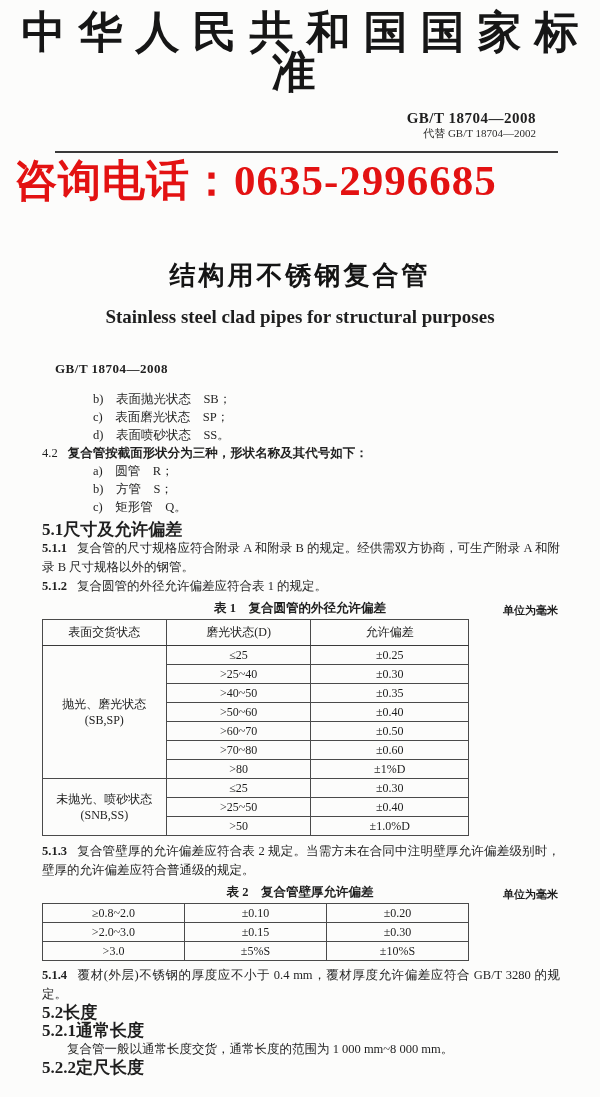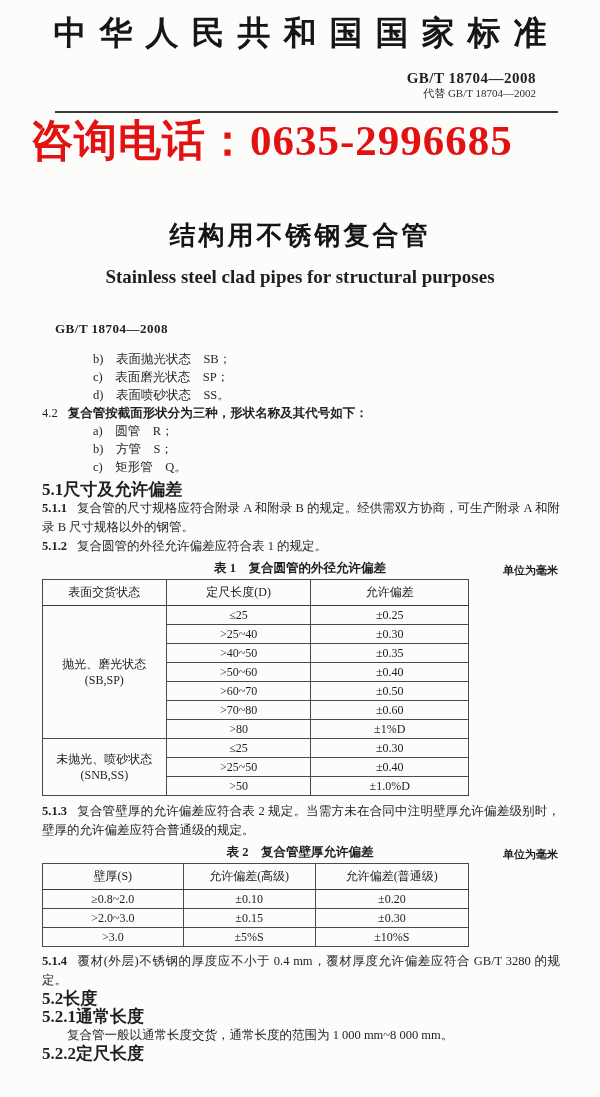--- a/index.html
+++ b/index.html
@@ -4,29 +4,29 @@
 <style>
   html,body{margin:0;padding:0;background:#e9e9e9;}
   .page{
     position:relative;width:600px;height:1097px;margin:0 auto;
     background:#fcfcfb;overflow:hidden;color:#1f1f1f;
     font-family:"Liberation Serif","DejaVu Serif",serif;
     -webkit-font-smoothing:antialiased;
   }
   .hdr{
     padding-top:13px;text-align:center;font-weight:bold;
-    font-size:33px;line-height:40px;letter-spacing:13px;text-indent:13px;
+    font-size:44px;line-height:40px;letter-spacing:13px;text-indent:13px;
     color:#161616;
   }
   .stdno{margin-top:17px;padding-right:64px;text-align:right;}
   .stdno .no{font-weight:bold;font-size:15px;line-height:17px;letter-spacing:.5px;}
   .stdno .rep{font-size:11px;line-height:13px;color:#2b2b2b;}
   .rule{margin:11px 42px 0 55px;border:0;border-top:2px solid #3a3a3a;height:0;}
   .phone{
-    margin-top:2px;padding-left:30px;font-weight:bold;
+    margin-top:2px;padding-left:14px;font-weight:bold;
     font-size:43px;line-height:52px;letter-spacing:1px;white-space:nowrap;
   }
   .doc-title{
     margin-top:52px;text-align:center;font-weight:bold;
     font-family:"Liberation Sans","DejaVu Sans",sans-serif;
     font-size:26px;line-height:33px;letter-spacing:3px;color:#141414;
   }
   .en-title{margin-top:16px;text-align:center;font-weight:bold;font-size:19px;line-height:17px;}
   .gbt-left{margin:36px 0 0 55px;font-weight:bold;font-size:13px;line-height:16px;letter-spacing:.5px;}
   .lst{margin:13px 0 0 0;padding:0;list-style:none;}
@@ -106,21 +106,21 @@
 
   <div class="tblcap">
     <span>表 1　复合圆管的外径允许偏差</span>
     <span class="unit">单位为毫米</span>
   </div>
 
   <table class="gb">
     <tbody>
         <tr class="h">
       <th class="w1">表面交货状态</th>
-      <th class="w2">定尺长度(D)</th>
+      <th class="w2">磨光状态(D)</th>
       <th class="w3">允许偏差</th>
     </tr>
     <tr>
       <td rowspan="7">
         <div class="grp">抛光、磨光状态</div>
         <div class="grp">(SB,SP)</div>
       </td>
       <td>≤25</td>
       <td>±0.25</td>
     </tr>
@@ -171,25 +171,20 @@
     <span class="num">5.1.3</span><span>复合管壁厚的允许偏差应符合表 2 规定。当需方未在合同中注明壁厚允许偏差级别时，壁厚的允许偏差应符合普通级的规定。</span>
   </p>
 
   <div class="tblcap">
     <span>表 2　复合管壁厚允许偏差</span>
     <span class="unit">单位为毫米</span>
   </div>
 
   <table class="gb">
     <tbody>
-        <tr class="h">
-      <th class="v1">壁厚(S)</th>
-      <th class="v2">允许偏差(高级)</th>
-      <th class="v3">允许偏差(普通级)</th>
-    </tr>
     <tr>
       <td>≥0.8~2.0</td>
       <td>±0.10</td>
       <td>±0.20</td>
     </tr>
     <tr>
       <td>&gt;2.0~3.0</td>
       <td>±0.15</td>
       <td>±0.30</td>
     </tr>

